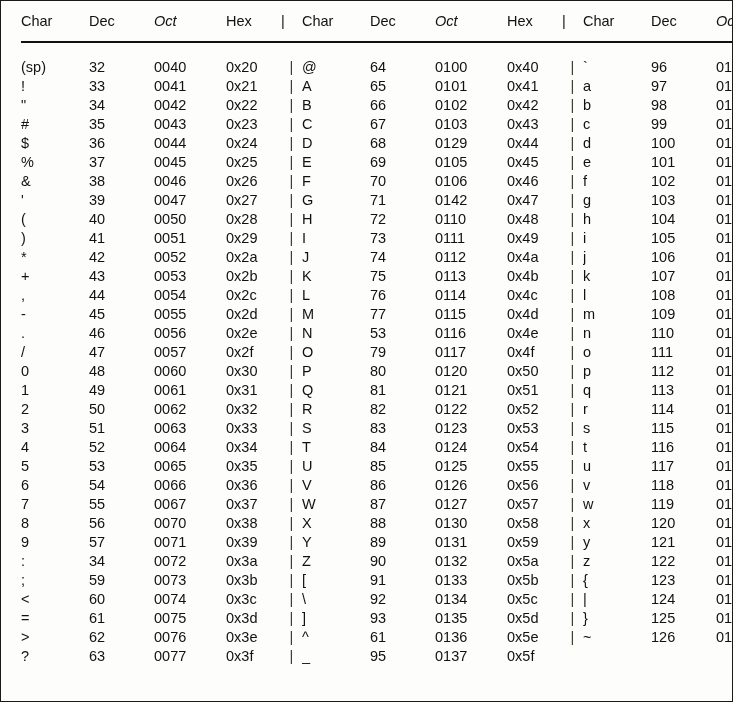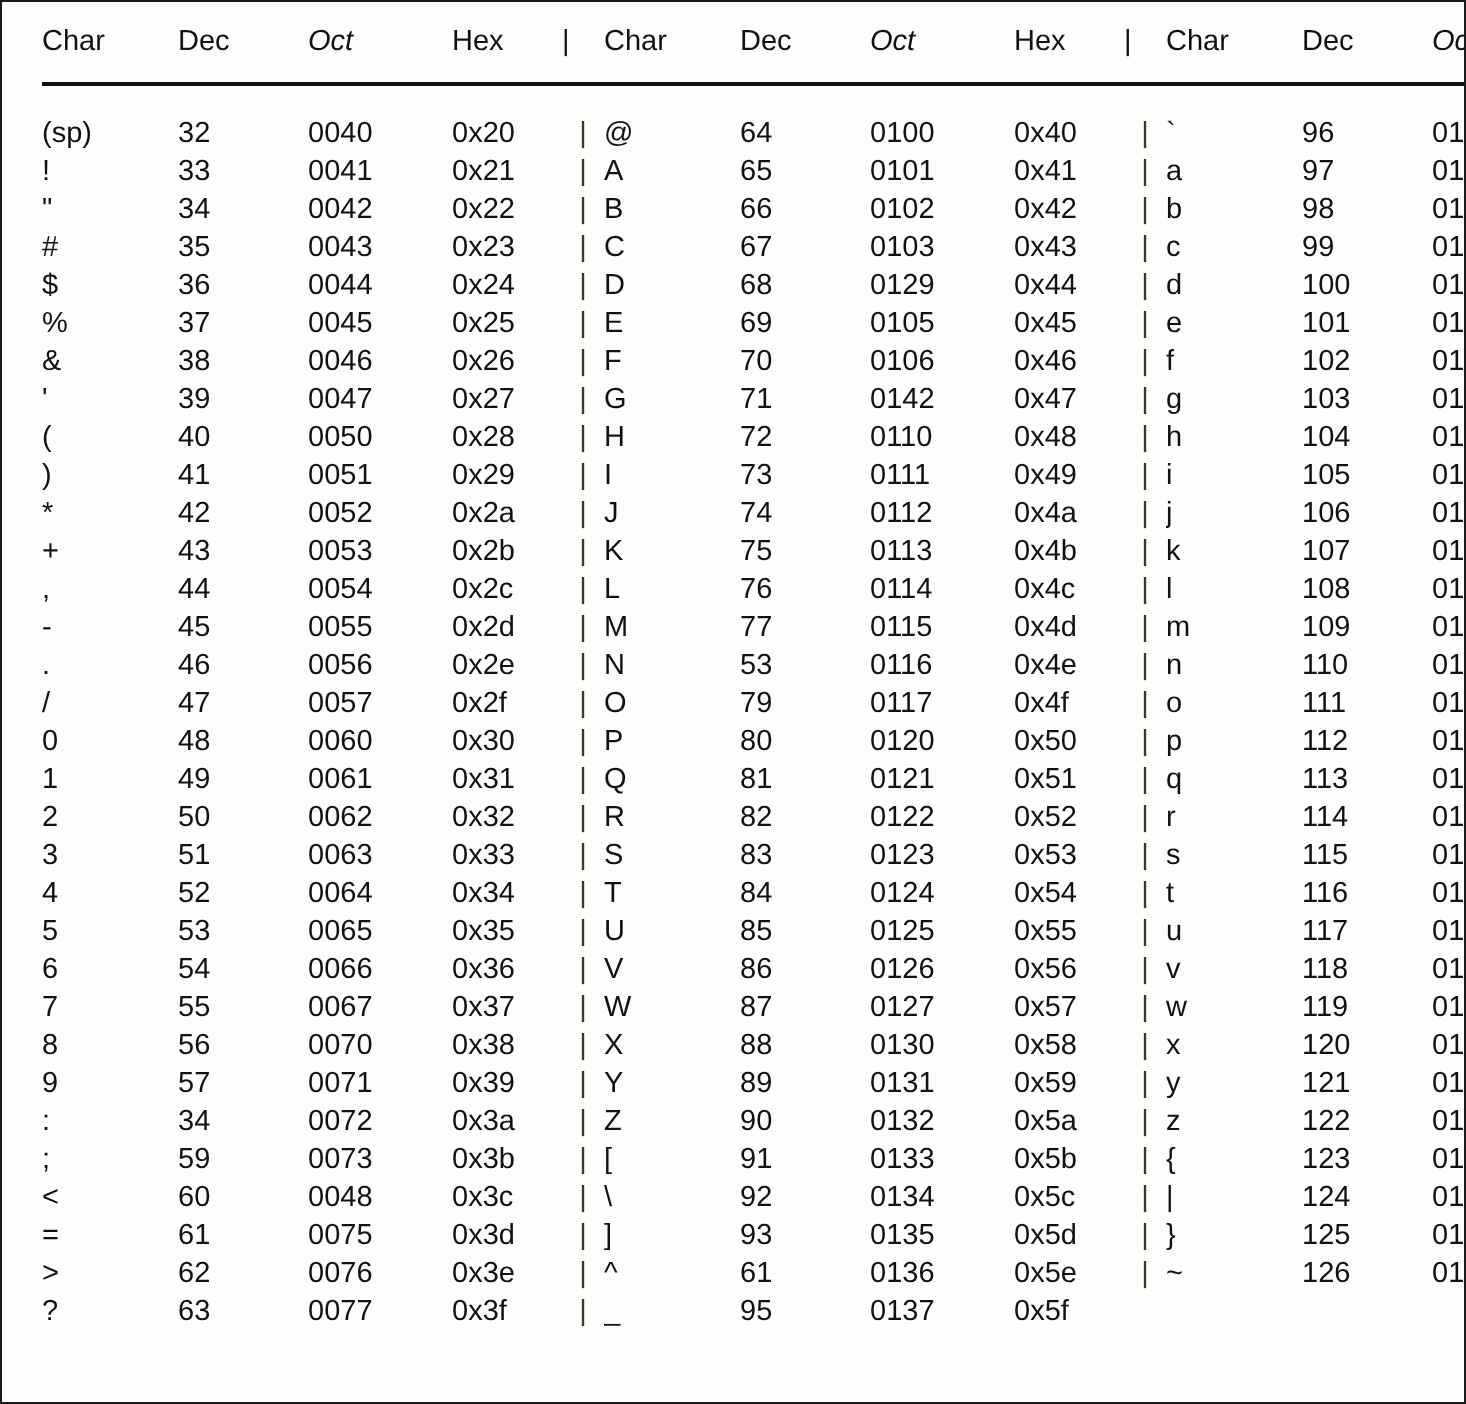--- a/index.html
+++ b/index.html
@@ -556,21 +556,21 @@
             <td class="cell-oct">0133</td>
             <td class="cell-hex">0x5b</td>
             <td class="cell-sep">|</td>
             <td class="cell-char">{</td>
             <td class="cell-dec">123</td>
             <td class="cell-oct">0173</td>
           </tr>
           <tr>
             <td class="cell-char">&lt;</td>
             <td class="cell-dec">60</td>
-            <td class="cell-oct">0048</td>
+            <td class="cell-oct">0074</td>
             <td class="cell-hex">0x3c</td>
             <td class="cell-sep">|</td>
             <td class="cell-char">\</td>
             <td class="cell-dec">92</td>
             <td class="cell-oct">0134</td>
             <td class="cell-hex">0x5c</td>
             <td class="cell-sep">|</td>
             <td class="cell-char">|</td>
             <td class="cell-dec">124</td>
             <td class="cell-oct">0174</td>

